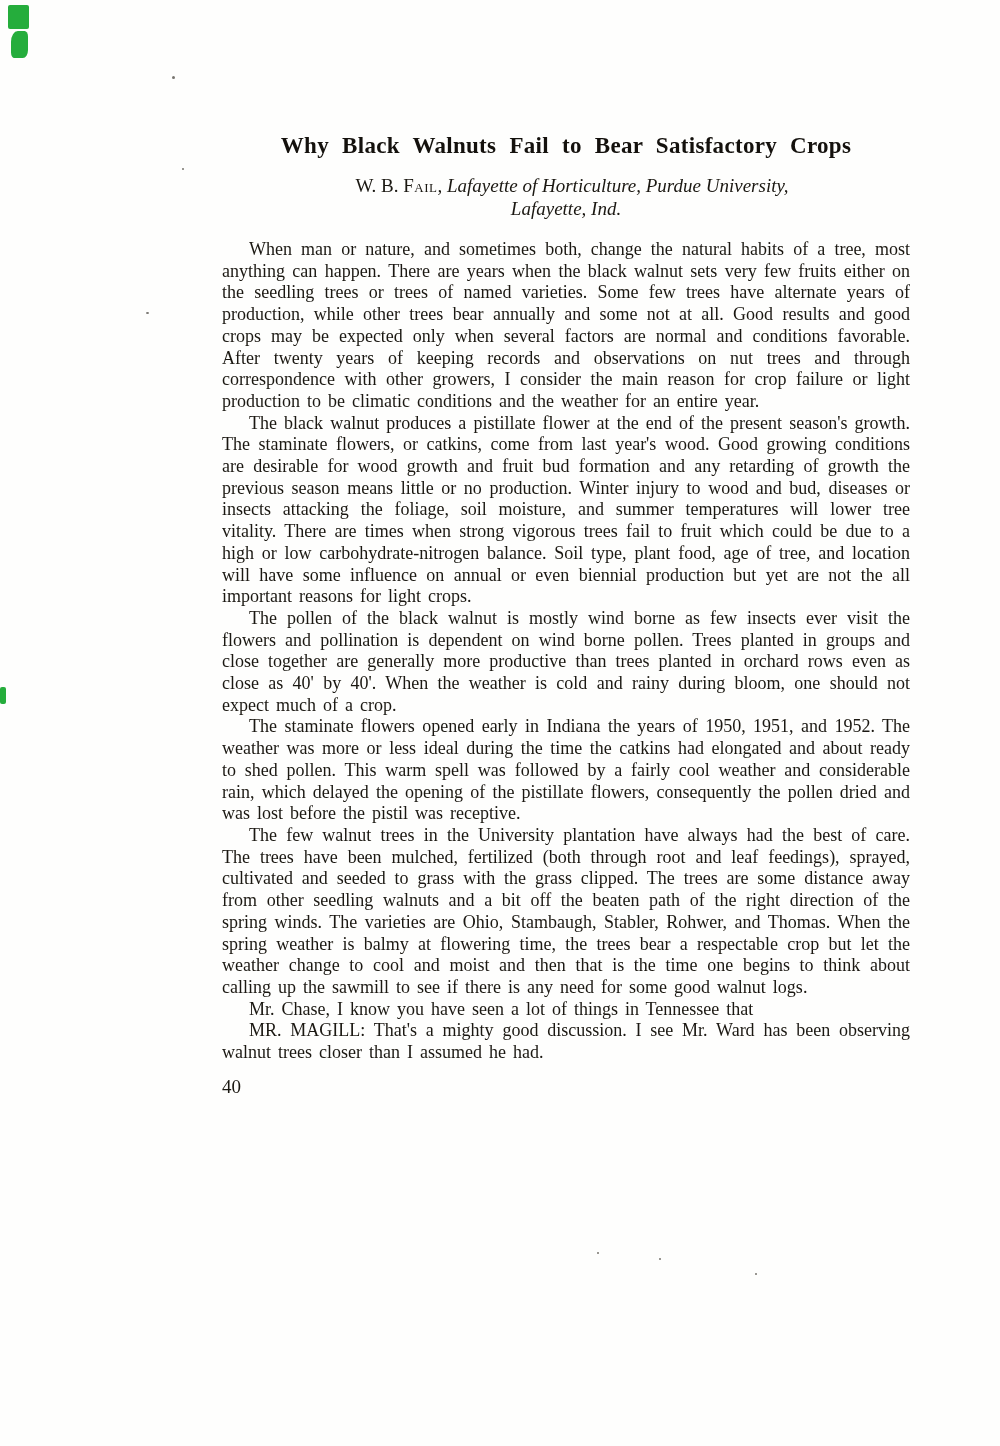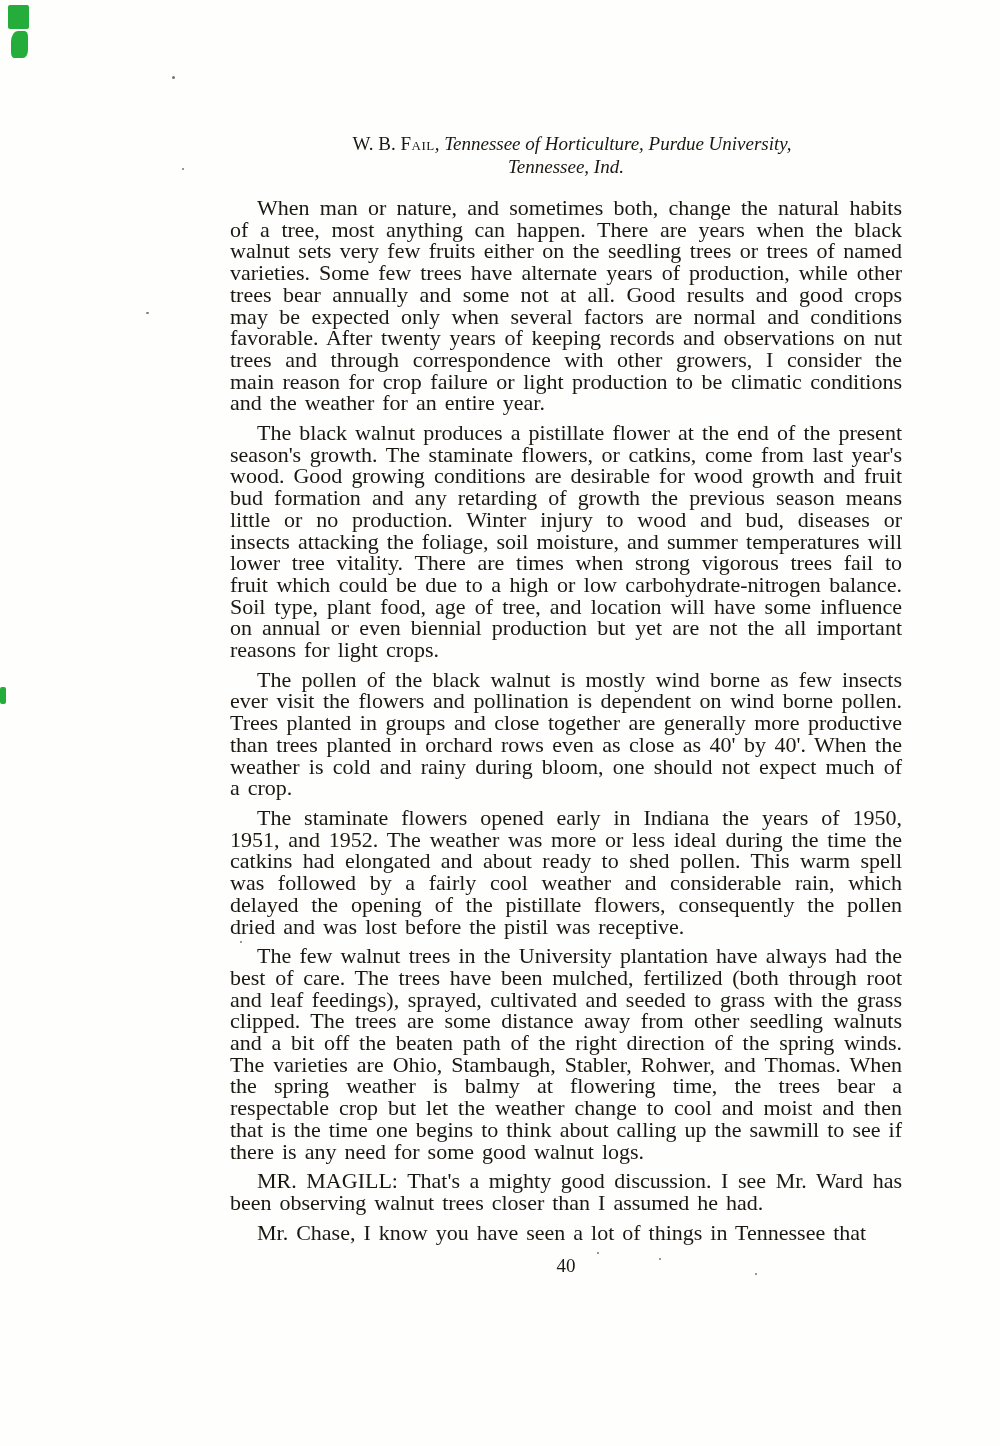--- a/index.html
+++ b/index.html
@@ -36,31 +36,30 @@
     text-align: center;
     font-size: 19px;
     line-height: 23px;
     margin: 0 0 19px 0;
     color: #1b1812;
   }
   .byline .author-prefix { font-style: normal; margin-left: 12px; }
   .byline .author-surname { font-variant: small-caps; letter-spacing: 0.5px; }
   .byline .ital { font-style: italic; }
   .body-copy p {
-    margin: 8px;
-    font-size: 22px;
+    margin: 0;
+    font-size: 18px;
     line-height: 21.7px;
     text-align: justify;
     text-indent: 27px;
     word-spacing: 2.5px;
     color: #1b1812;
   }
   .page-number {
     margin-top: 12px;
-    text-align: center;
     font-size: 19px;
     color: #1b1812;
   }
   
   .scan-mark {
     position: absolute;
     border-radius: 2px;
   }
   .scan-mark.m1 { left: 8px;  top: 5px;   width: 21px; height: 24px; }
   .scan-mark.m2 { left: 11px; top: 31px;  width: 17px; height: 27px; border-radius: 40% 20% 30% 20%; }
@@ -91,32 +90,33 @@
   <div class="speck s1"></div>
   <div class="speck s2"></div>
   <div class="speck s3"></div>
   <div class="speck s4"></div>
   <div class="speck s5"></div>
   <div class="speck s6"></div>
   <div class="speck s7"></div>
 
   <div class="text-block">
 
+    <h1 class="doc-title">Why Black Walnuts Fail to Bear Satisfactory Crops</h1>
 
     <div class="byline">
-      <span class="author-prefix">W. B. </span><span class="author-surname">Fail</span><span class="ital">, Tennessee of Horticulture, Purdue University,</span><br>
-      <span class="ital">Tennessee, Ind.</span>
+      <span class="author-prefix">W. B. </span><span class="author-surname">Fail</span><span class="ital">, Lafayette of Horticulture, Purdue University,</span><br>
+      <span class="ital">Lafayette, Ind.</span>
     </div>
 
     <div class="body-copy">
       <p>When man or nature, and sometimes both, change the natural habits of a tree, most anything can happen. There are years when the black walnut sets very few fruits either on the seedling trees or trees of named varieties. Some few trees have alternate years of production, while other trees bear annually and some not at all. Good results and good crops may be expected only when several factors are normal and conditions favorable. After twenty years of keeping records and observations on nut trees and through correspondence with other growers, I consider the main reason for crop failure or light production to be climatic conditions and the weather for an entire year.</p>
       <p>The black walnut produces a pistillate flower at the end of the present season's growth. The staminate flowers, or catkins, come from last year's wood. Good growing conditions are desirable for wood growth and fruit bud formation and any retarding of growth the previous season means little or no production. Winter injury to wood and bud, diseases or insects attacking the foliage, soil moisture, and summer temperatures will lower tree vitality. There are times when strong vigorous trees fail to fruit which could be due to a high or low carbohydrate-nitrogen balance. Soil type, plant food, age of tree, and location will have some influence on annual or even biennial production but yet are not the all important reasons for light crops.</p>
       <p>The pollen of the black walnut is mostly wind borne as few insects ever visit the flowers and pollination is dependent on wind borne pollen. Trees planted in groups and close together are generally more productive than trees planted in orchard rows even as close as 40' by 40'. When the weather is cold and rainy during bloom, one should not expect much of a crop.</p>
       <p>The staminate flowers opened early in Indiana the years of 1950, 1951, and 1952. The weather was more or less ideal during the time the catkins had elongated and about ready to shed pollen. This warm spell was followed by a fairly cool weather and considerable rain, which delayed the opening of the pistillate flowers, consequently the pollen dried and was lost before the pistil was receptive.</p>
       <p>The few walnut trees in the University plantation have always had the best of care. The trees have been mulched, fertilized (both through root and leaf feedings), sprayed, cultivated and seeded to grass with the grass clipped. The trees are some distance away from other seedling walnuts and a bit off the beaten path of the right direction of the spring winds. The varieties are Ohio, Stambaugh, Stabler, Rohwer, and Thomas. When the spring weather is balmy at flowering time, the trees bear a respectable crop but let the weather change to cool and moist and then that is the time one begins to think about calling up the sawmill to see if there is any need for some good walnut logs.</p>
+      <p>Mr. Chase, I know you have seen a lot of things in Tennessee that</p>
       <p>MR. MAGILL: That's a mighty good discussion. I see Mr. Ward has been observing walnut trees closer than I assumed he had.</p>
-      <p>Mr. Chase, I know you have seen a lot of things in Tennessee that</p>
     </div>
 
     <div class="page-number">40</div>
 
   </div>
 </div>
 
 </body></html>

